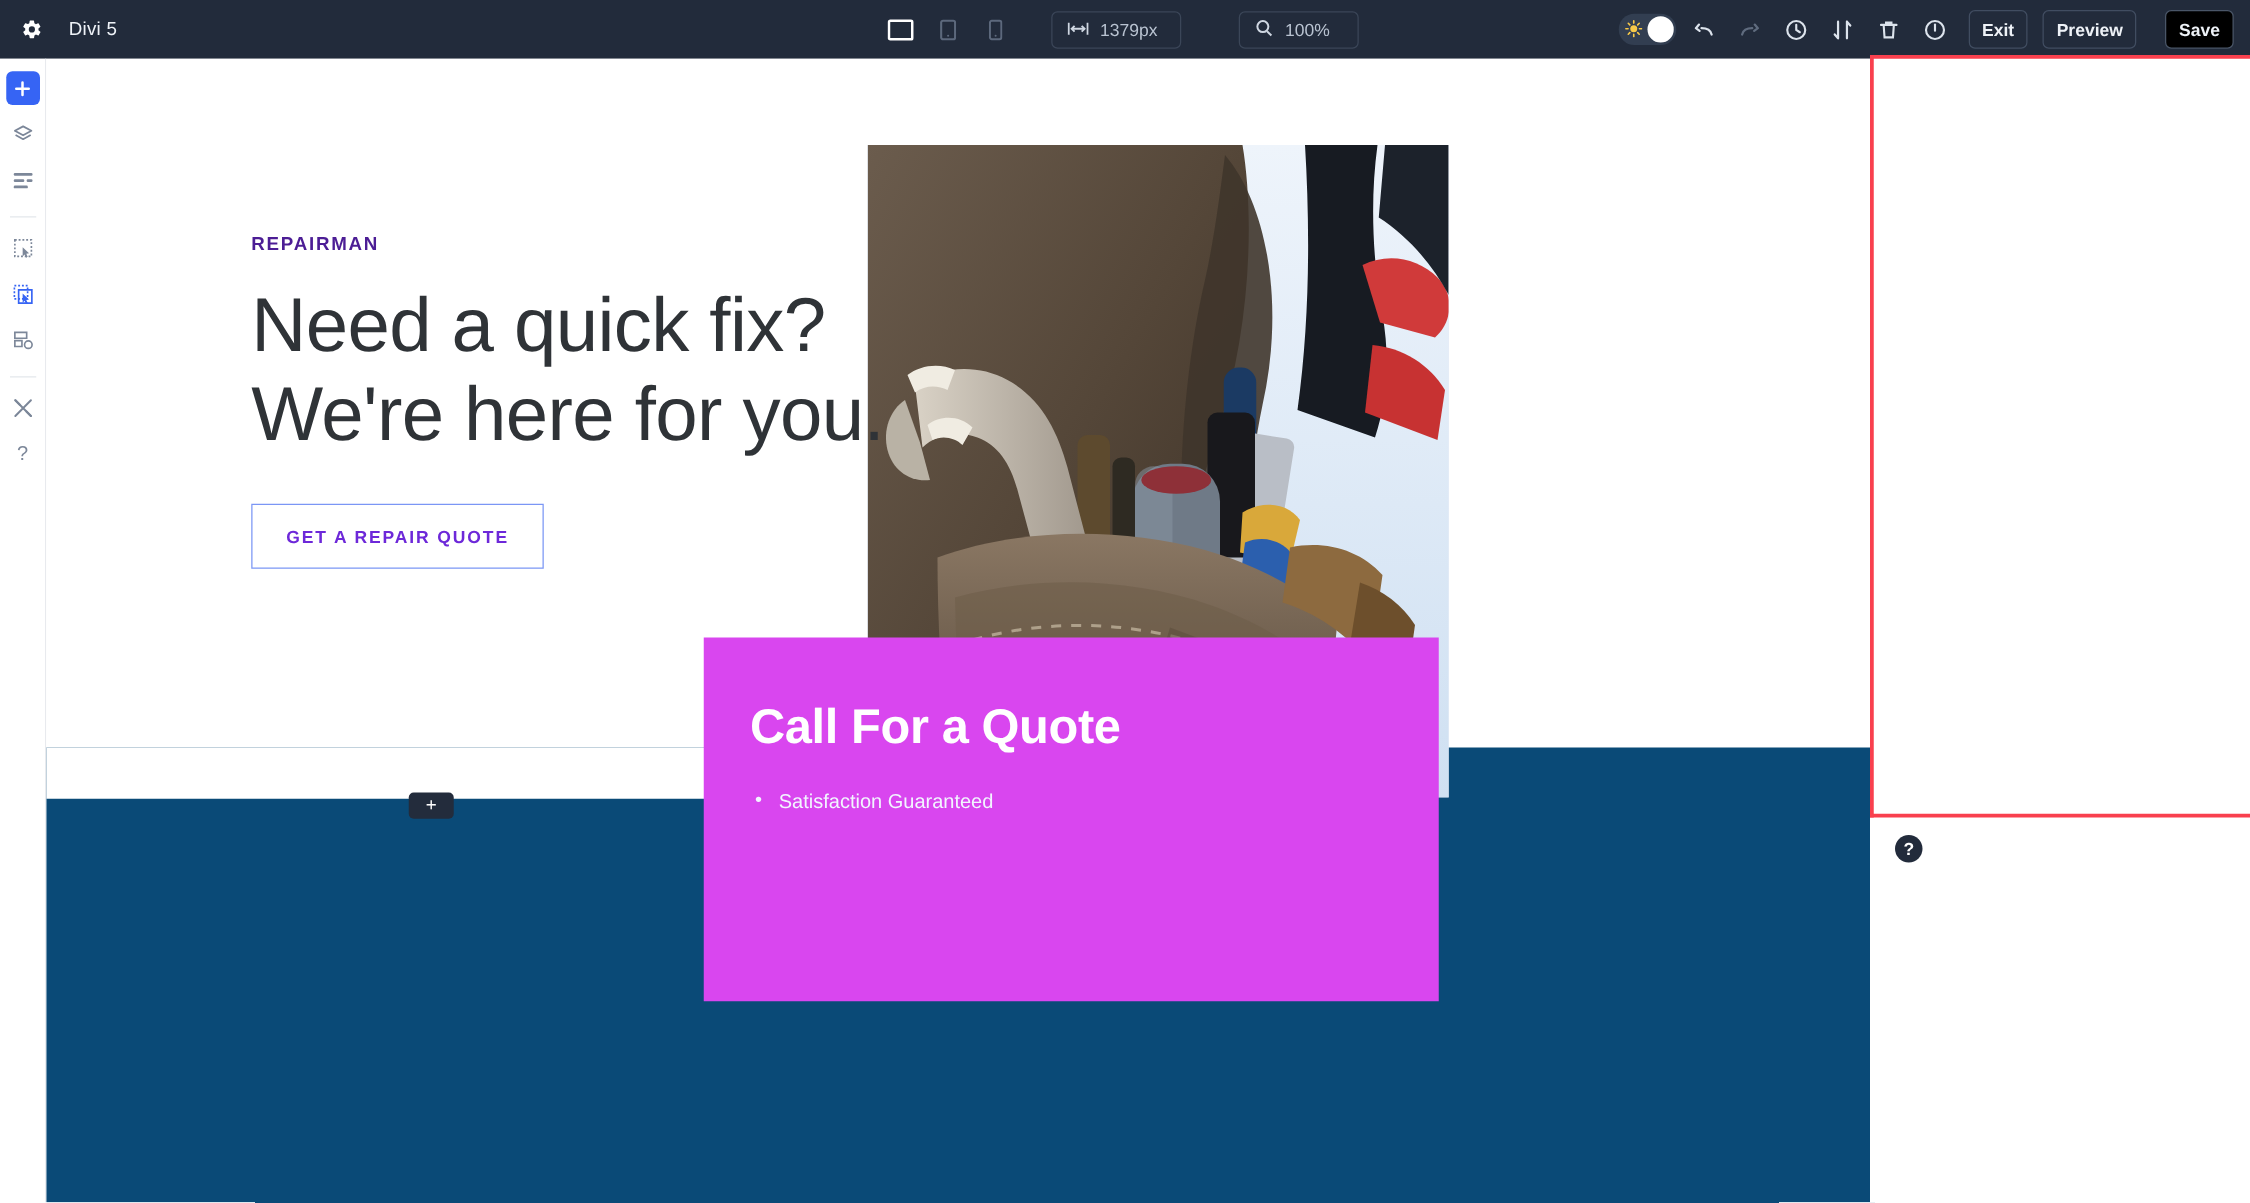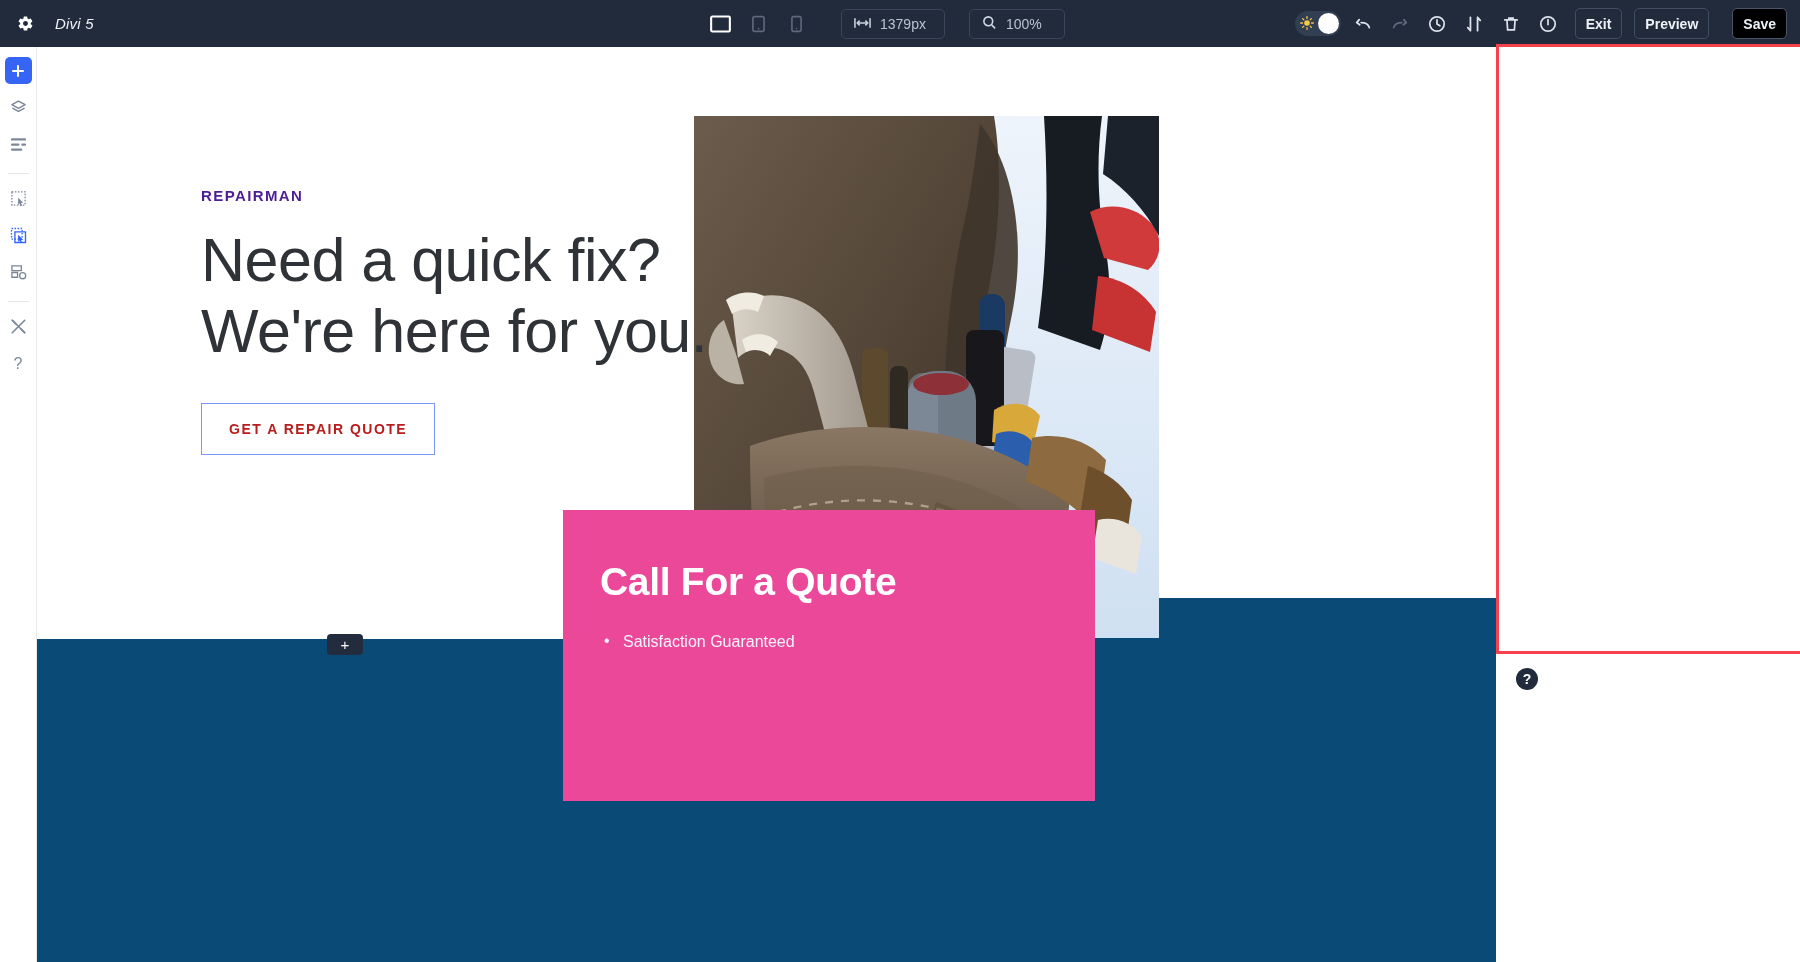--- a/index.html
+++ b/index.html
@@ -11,21 +11,21 @@
   #app { position: relative; width: 1800px; height: 962px; }
 
   
   .topbar {
     position: absolute; left: 0; top: 0; width: 1800px; height: 47px;
     background: #222b3b; display: flex; align-items: center;
     color: #e7ecf2; font-size: 15px;
   }
   .tb-gear { margin-left: 13px; width: 24px; height: 24px;
     display: flex; align-items: center; justify-content: center; }
-  .tb-title { margin-left: 18px; font-size: 15px; color: #eef2f7; letter-spacing: .2px; font-style: italic; }
+  .tb-title { margin-left: 18px; font-size: 15px; color: #eef2f7; letter-spacing: .2px; }
 
   .tb-center { position: absolute; left: 705px; top: 0; height: 47px;
     display: flex; align-items: center; gap: 8px; }
   .vp-btn { width: 30px; height: 28px; display: flex; align-items: center; justify-content: center;
     border-radius: 3px; }
   .vp-desktop svg rect { stroke: #ffffff; }
   .vp-other svg rect { stroke: #5c687c; }
 
   .pill {
     height: 30px; min-width: 104px; border: 1px solid #3b4658; border-radius: 5px;
@@ -68,40 +68,40 @@
   
   .canvas { position: absolute; left: 37px; top: 47px; width: 1463px; height: 915px;
     background: #ffffff; overflow: hidden; }
 
   .hero-left { position: absolute; left: 164px; top: 140px; width: 520px; }
   .eyebrow { font-size: 15px; font-weight: bold; letter-spacing: 1.4px; color: #4c1d95; }
   .hero-h1 { margin-top: 21px; font-size: 61px; line-height: 1.16; font-weight: normal;
     color: #2f3337; letter-spacing: -.5px; }
   .cta {
     margin-top: 36px; display: inline-flex; align-items: center; justify-content: center;
-    height: 52px; padding: 0 27px; border: 1px solid #7b96f5; color: #b91c1c;
+    height: 52px; padding: 0 27px; border: 1px solid #7b96f5; color: #6d28d9;
     font-size: 14px; font-weight: bold; letter-spacing: 1.5px;
   }
   .addrow {
     position: absolute; left: 290px; top: 587px; width: 36px; height: 21px;
     background: #232c3c; border-radius: 4px; color: #fff;
     display: flex; align-items: center; justify-content: center; font-size: 15px;
   }
 
   
   .photo { position: absolute; left: 657px; top: 69px; width: 465px; height: 522px;
     overflow: hidden; background: #dfe8f5; }
   .photo svg { display: block; width: 100%; height: 100%; }
 
   .navyband { position: absolute; left: 0; top: 551px; width: 1463px; height: 364px;
     background: #0a4a77; }
   .whitecut { position: absolute; left: 0; top: 0; width: 657px; height: 41px; background: #fff; }
 
-  .quotebox { position: absolute; left: 526px; top: 463px; width: 532px; height: 291px;
-    background: #ec4899; padding: 50px 37px 0 37px; }
+  .quotebox { position: absolute; left: 526px; top: 463px; width: 588px; height: 291px;
+    background: #d946ef; padding: 50px 37px 0 37px; }
   .quote-h2 { font-size: 39px; font-weight: bold; color: #ffffff; letter-spacing: -.3px; }
   .quote-phone { margin-top: 31px; font-size: 25px; font-weight: bold; color: #1f3a63; }
   .quote-list { margin-top: 26px; list-style: none; }
   .quote-list li { position: relative; padding-left: 23px; color: #f2f5ff; font-size: 16px;
     line-height: 1.55; margin-bottom: 7px; }
   .quote-list li::before { content: "•"; position: absolute; left: 4px; top: -1px; font-size: 16px; }
 
   
   .panel-wrap { position: absolute; left: 1496px; top: 44px; width: 304px; height: 918px;
     background: #ffffff; }
@@ -145,21 +145,21 @@
       </div>
       <div class="pill" style="margin-left:22px">
         <span>
           <svg width="17" height="12" viewBox="0 0 18 12" fill="none" stroke="#cfd7e2" stroke-width="1.6">
               <path d="M1 1v10M17 1v10M4 6h10"></path>
               <path d="M6 3.5 3.5 6 6 8.5M12 3.5 14.5 6 12 8.5"></path>
             </svg>
         </span>
         <span class="pv">1379px</span>
       </div>
-      <div class="pill" style="margin-left:16px;min-width:96px">
+      <div class="pill" style="margin-left:38px;min-width:96px">
         <span>
           <svg width="15" height="15" viewBox="0 0 16 16" fill="none" stroke="#cfd7e2" stroke-width="1.7">
               <circle cx="6.7" cy="6.7" r="4.7"></circle>
               <path d="M10.3 10.6 14 14.3"></path>
             </svg>
         </span>
         <span class="pv">100%</span>
       </div>
     </div>
 

